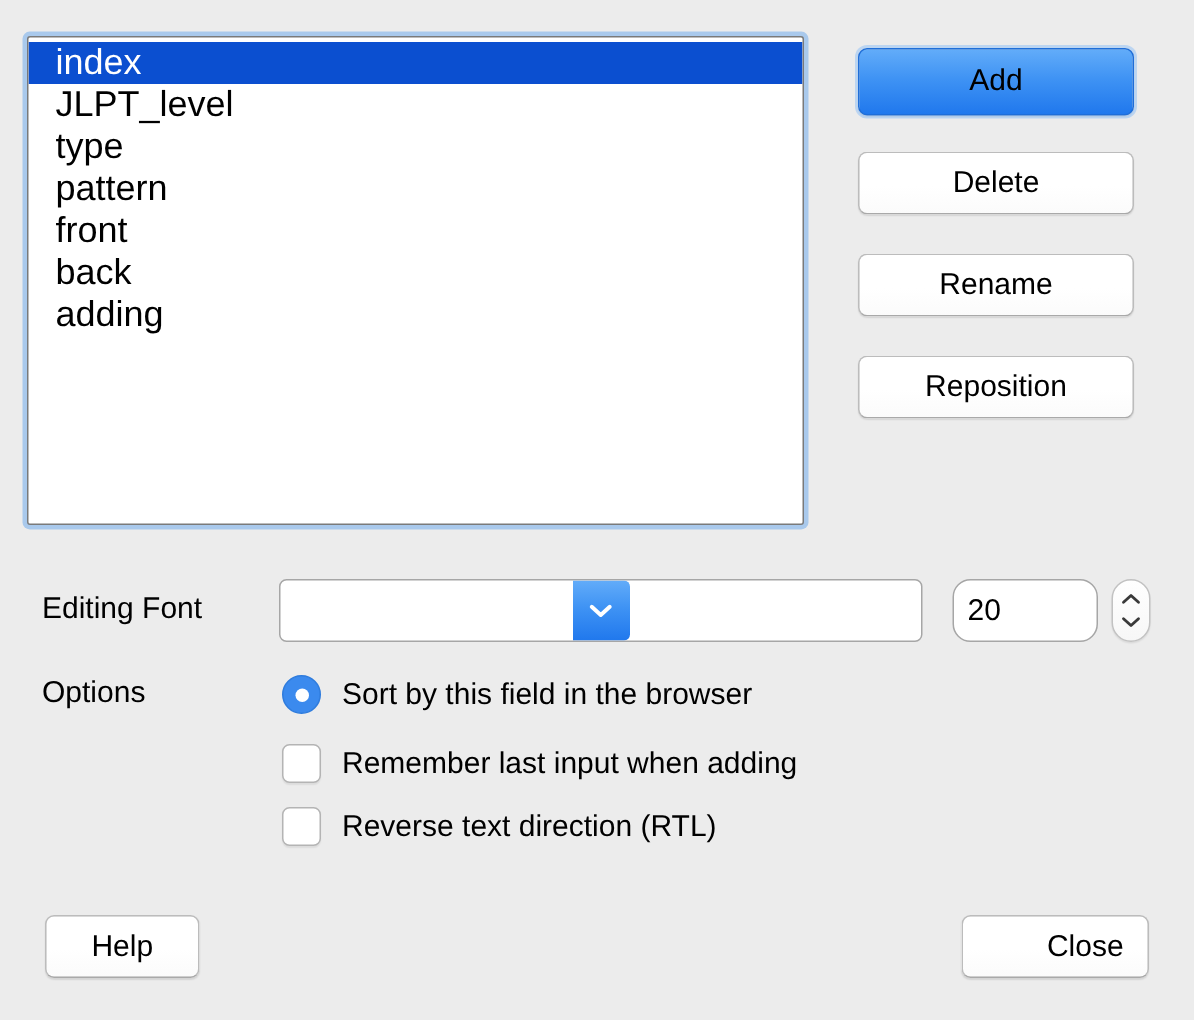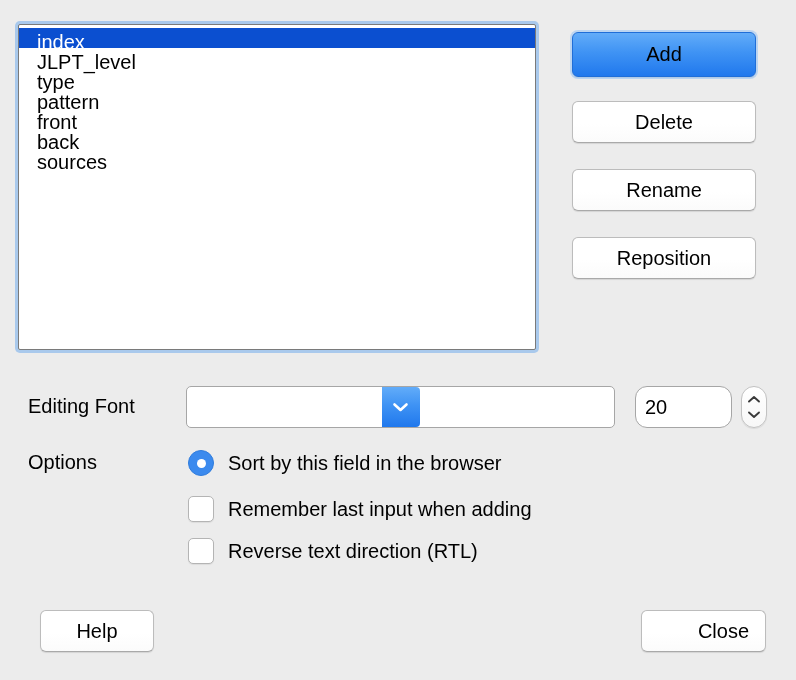--- a/index.html
+++ b/index.html
@@ -35,23 +35,23 @@
     box-shadow: 0 0 0 3px #a9c9ec;
     overflow: hidden;
     box-sizing: border-box;
   }
   .fieldlist {
     list-style: none;
     margin: 0;
     padding: 3px 0 0 0;
   }
   .fieldlist li {
-    height: 20px;
+    height: 28px;
     line-height: 28px;
-    font-size: 20px;
+    font-size: 24px;
     padding: 0 0 0 18px;
     color: #000;
     white-space: nowrap;
   }
   .fieldlist li.selected {
     background: #0b4fd0;
     color: #ffffff;
   }
 
   
@@ -77,21 +77,21 @@
     background: linear-gradient(to bottom, #62acf9 0%, #3f93f4 45%, #2078ed 100%);
     border: 1px solid #1f6ed8;
     color: #000;
     box-shadow: 0 0 0 2px rgba(150,195,245,0.55), 0 1px 1px rgba(0,0,0,0.12);
   }
 
   .btn-add       { left: 572px; top: 32px;  width: 184px; height: 45px; }
   .btn-delete    { left: 572px; top: 101px; width: 184px; height: 42px; }
   .btn-rename    { left: 572px; top: 169px; width: 184px; height: 42px; }
   .btn-reposition{ left: 572px; top: 237px; width: 184px; height: 42px; }
-  .btn-help      { left: 40px;  top: 610px; width: 114px; height: 42px; }
+  .btn-help      { left: 30px;  top: 610px; width: 103px; height: 42px; }
   .btn-close     { left: 641px; top: 610px; width: 125px; height: 42px; padding-left: 40px; }
 
   
   .row-label {
     position: absolute;
     font-size: 20px;
     color: #000;
   }
   .lbl-font    { left: 28px; top: 395px; }
   .lbl-options { left: 28px; top: 451px; }
@@ -217,21 +217,21 @@
 <div class="dialog">
 
   <div class="fieldlist-wrap">
     <ul class="fieldlist">
       <li class="selected">index</li>
       <li>JLPT_level</li>
       <li>type</li>
       <li>pattern</li>
       <li>front</li>
       <li>back</li>
-      <li>sources</li>
+      <li>adding</li>
     </ul>
   </div>
 
   <button class="btn primary btn-add">Add</button>
   <button class="btn btn-delete">Delete</button>
   <button class="btn btn-rename">Rename</button>
   <button class="btn btn-reposition">Reposition</button>
 
   <div class="row-label lbl-font">Editing Font</div>
 

